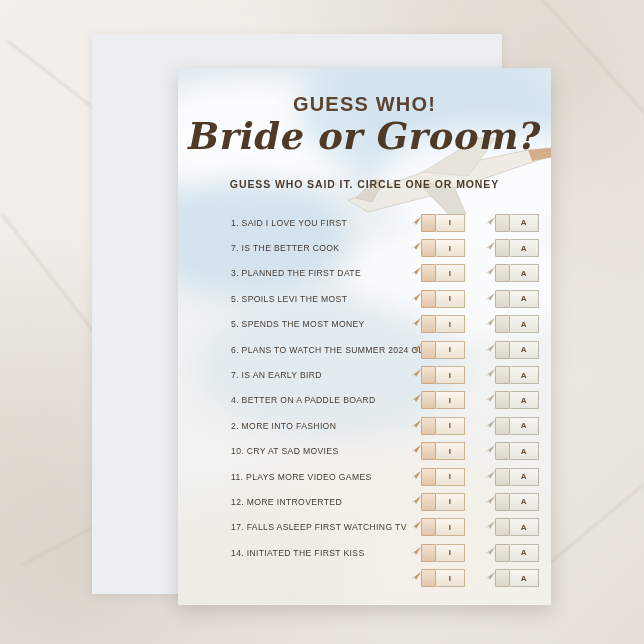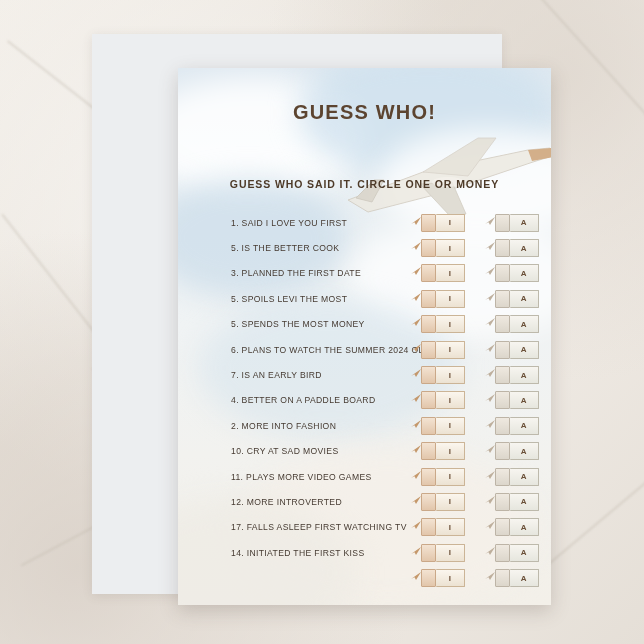--- a/index.html
+++ b/index.html
@@ -97,21 +97,20 @@
     position: absolute;
     top: 25px;
     left: 0;
     right: 0;
     text-align: center;
     font-family: "Liberation Sans", sans-serif;
     font-weight: bold;
     font-size: 20px;
     letter-spacing: 1.2px;
     color: #5c4430;
-    margin-top: 8px;
   }
   .script {
     position: absolute;
     top: 46px;
     left: 0;
     right: 0;
     text-align: center;
     font-family: "DejaVu Serif", serif;
     font-style: italic;
     font-weight: bold;
@@ -240,20 +239,21 @@
         <path d="M200 30 L224 28 L225 37 L204 41 Z" fill="#c99a6a"></path>
         <path d="M95 52 L150 18 L168 18 L140 56 Z" fill="#e2ddd2" stroke="#cfc8bb" stroke-width="0.8"></path>
         <path d="M92 64 L122 96 L138 94 L124 62 Z" fill="#d9d4c8" stroke="#c7c0b2" stroke-width="0.8"></path>
         <path d="M28 78 L46 60 L56 60 L44 82 Z" fill="#d7d1c4" stroke="#c5beaf" stroke-width="0.8"></path>
         <ellipse cx="120" cy="62" rx="16" ry="5" fill="#f3efe7" opacity="0.7"></ellipse>
       </g>
     </svg>
 
     <div class="card-inner">
       <div class="guess-who">GUESS WHO!</div>
+      <div class="script">Bride or Groom?</div>
       <div class="subtitle">GUESS WHO SAID IT. CIRCLE ONE OR MONEY</div>
 
       <div class="list">
 
         <div class="row">
           <div class="q-text">1. SAID I LOVE YOU FIRST</div>
           <div class="tickets">
             <div class="ticket bride">
               <svg class="swoosh" viewBox="0 0 12 12">
                   <path d="M1 9 L11 2 L6 10 L4.5 7.2 Z" fill="#c08f5e"></path>
@@ -265,21 +265,21 @@
               <svg class="swoosh" viewBox="0 0 12 12">
                   <path d="M1 9 L11 2 L6 10 L4.5 7.2 Z" fill="#b9a894"></path>
                 </svg>
               <div class="stub"></div>
               <div class="body">A</div>
             </div>
           </div>
         </div>
 
         <div class="row">
-          <div class="q-text">5. IS THE BETTER COOK</div>
+          <div class="q-text">7. IS THE BETTER COOK</div>
           <div class="tickets">
             <div class="ticket bride">
               <svg class="swoosh" viewBox="0 0 12 12">
                   <path d="M1 9 L11 2 L6 10 L4.5 7.2 Z" fill="#c08f5e"></path>
                 </svg>
               <div class="stub"></div>
               <div class="body">I</div>
             </div>
             <div class="ticket groom">
               <svg class="swoosh" viewBox="0 0 12 12">

